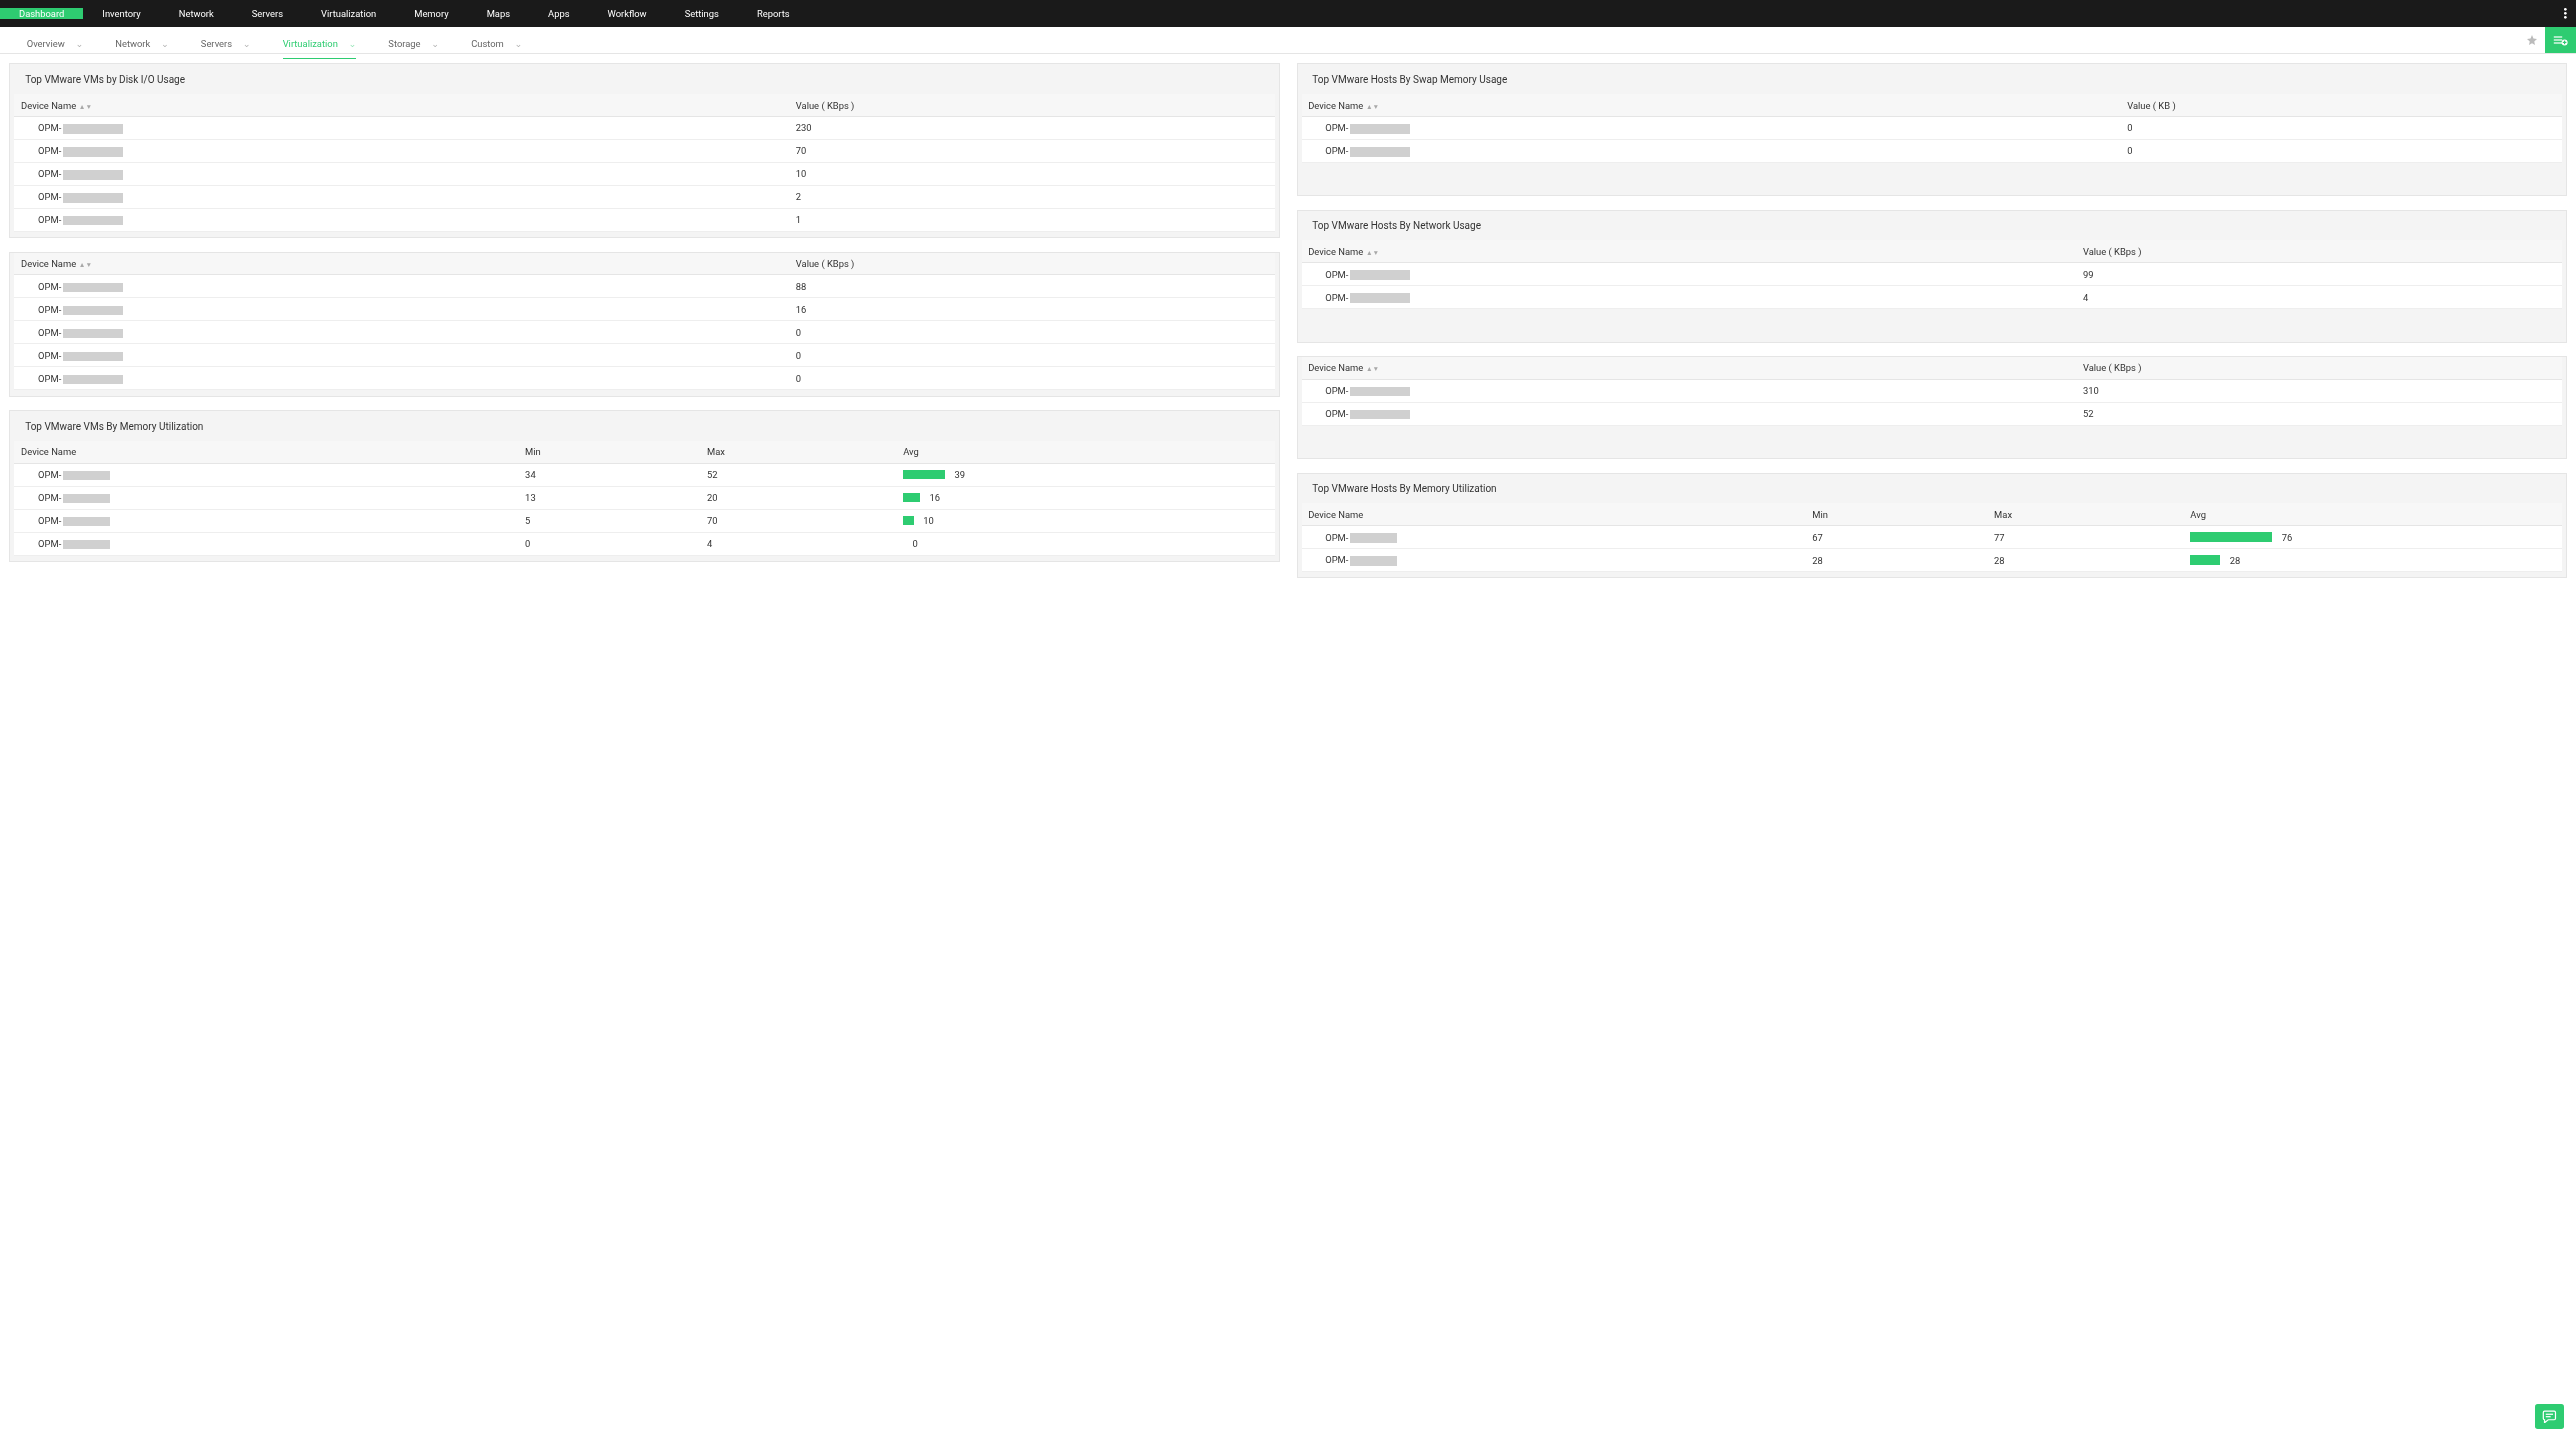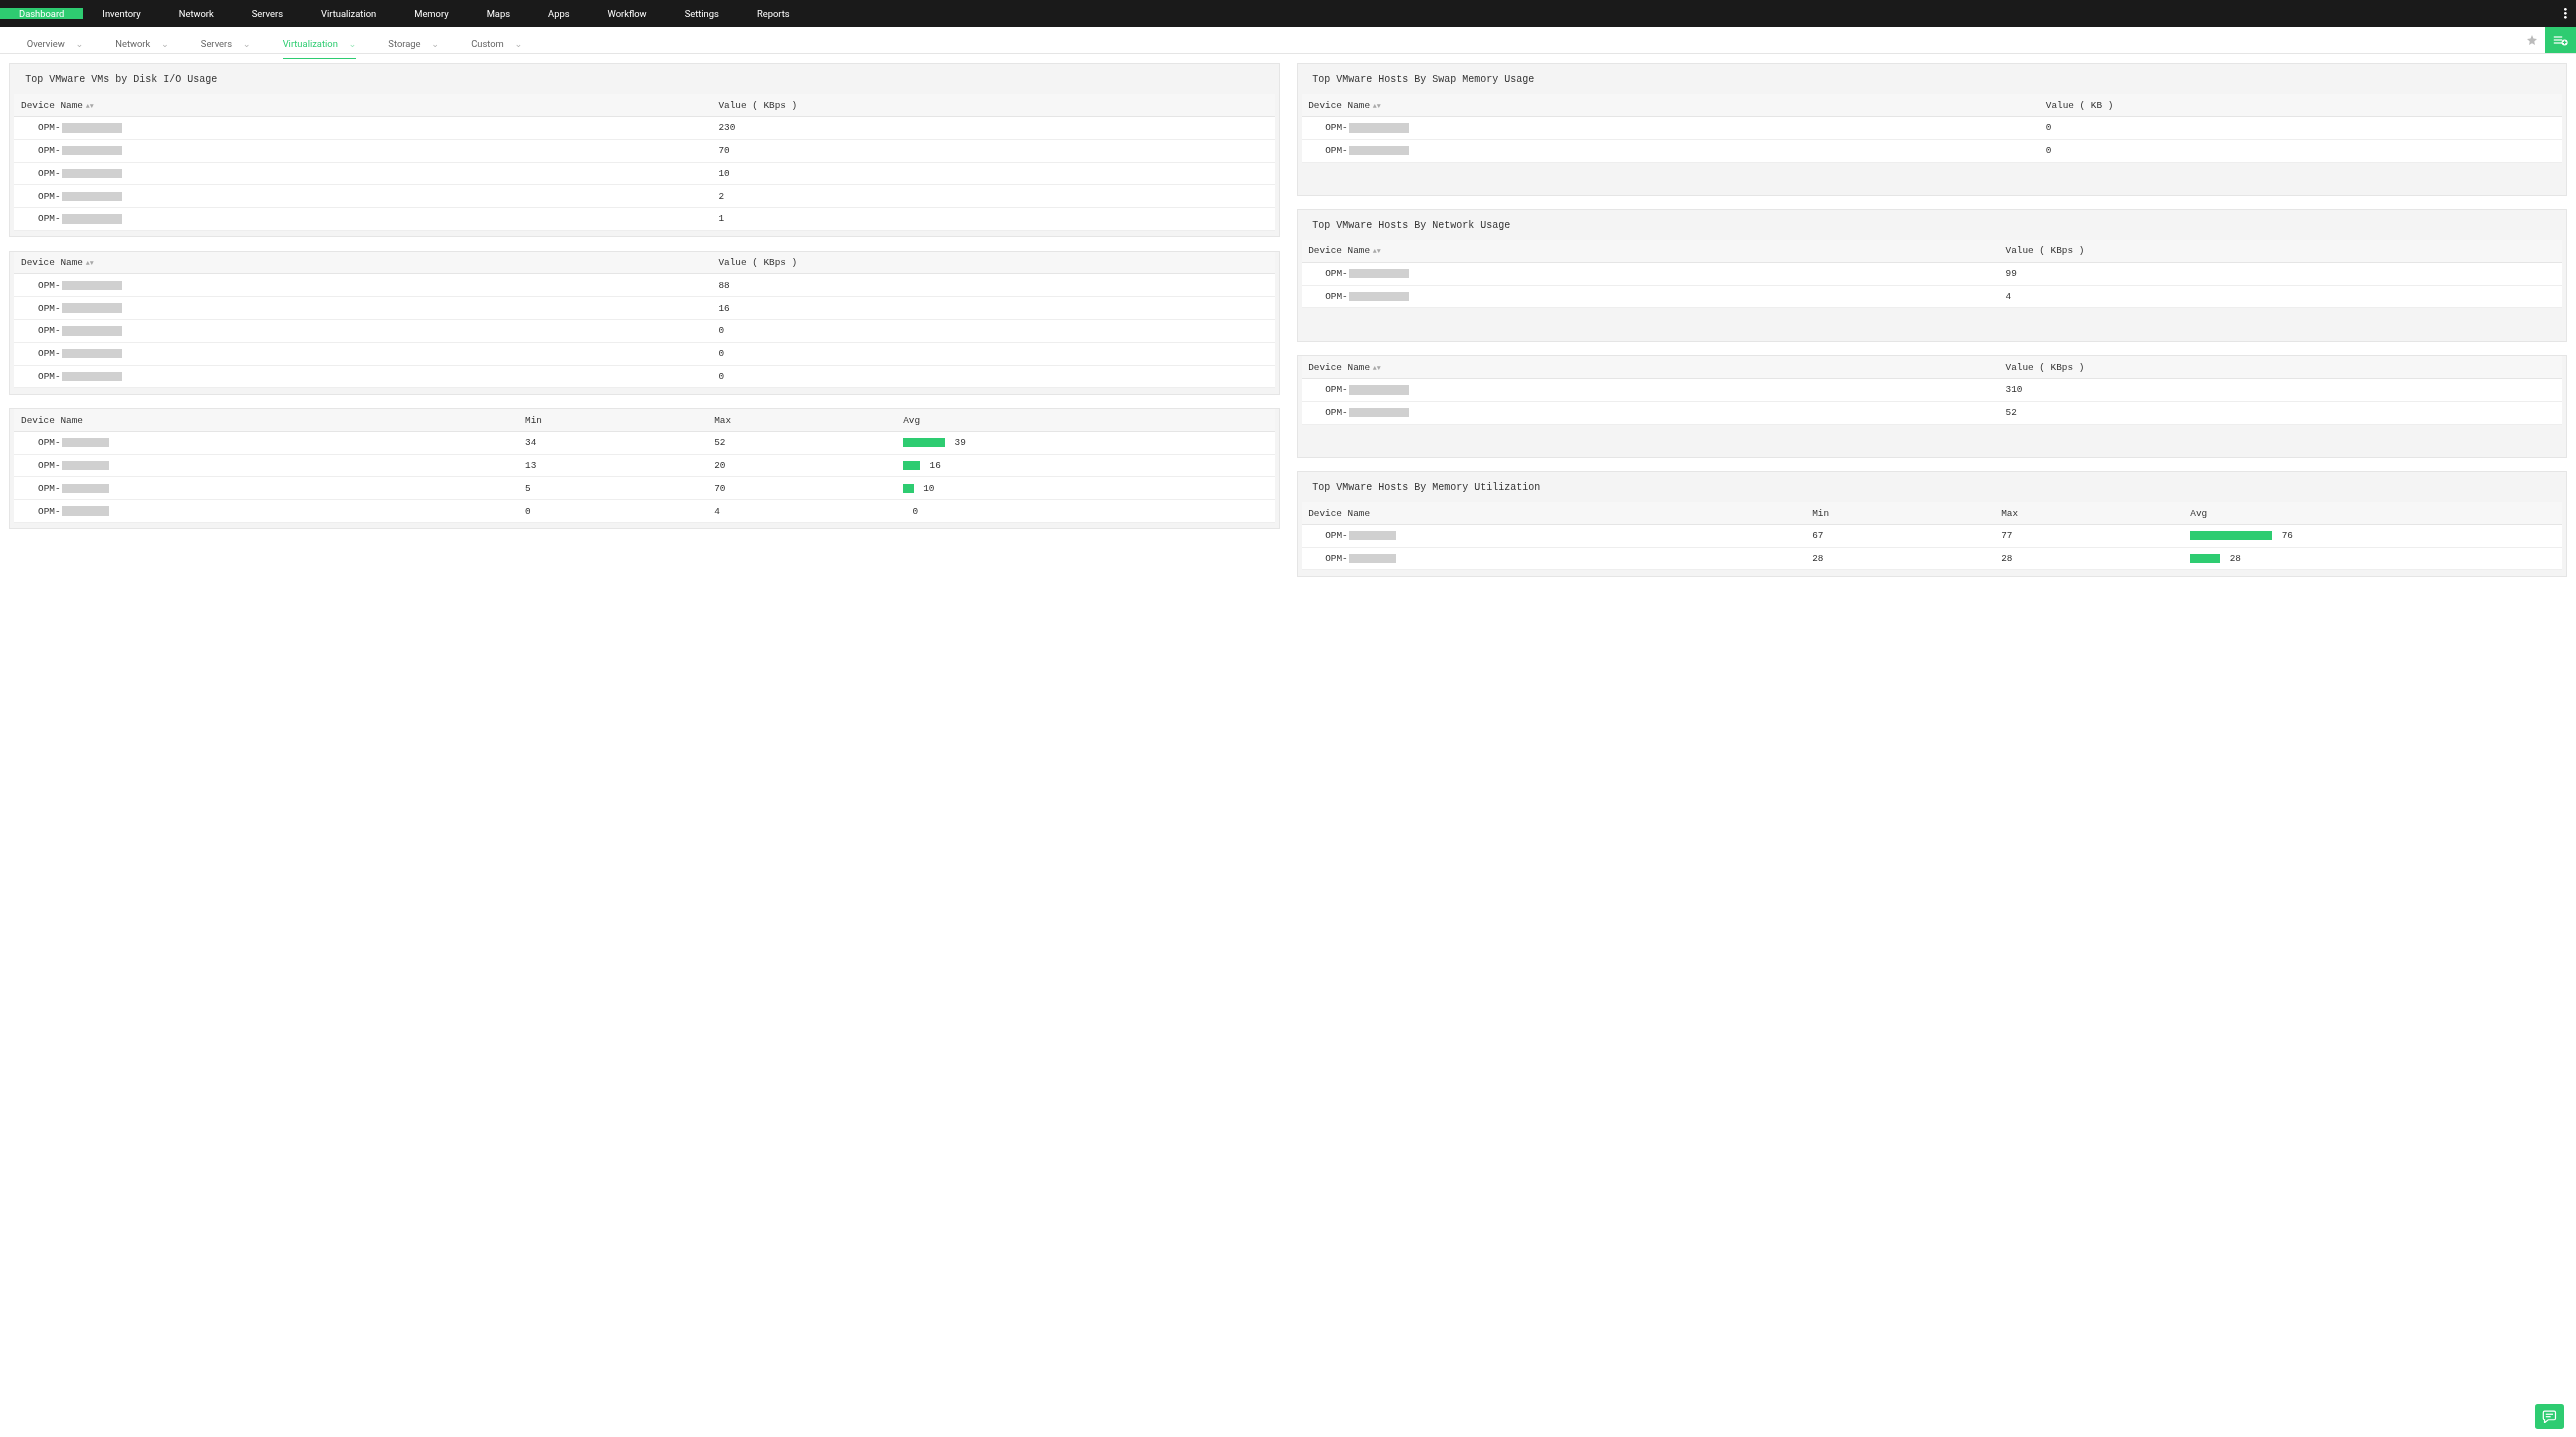--- a/index.html
+++ b/index.html
@@ -20,21 +20,21 @@
   .subnav .tab.active { color: #2ecc71; }
   .subnav .tab.active::after { content:""; position:absolute; left: 16px; right: 16px; bottom: 0; height: 1.3px; background: #2ecc71; }
   .subnav .tab .chev { margin-left: 10.7px; opacity: 0.5; }
   .subnav .spacer { flex: 1; }
   .subnav .star { width: 27px; display:flex; align-items:center; justify-content:center; cursor:pointer; }
   .subnav .addbtn { width: 31px; background: #2ecc71; display:flex; align-items:center; justify-content:center; cursor:pointer; }
   .subnav .star svg { fill:#bbb; }
   .subnav .addbtn svg { fill:#fff; }
 
   
-  .cols { display: flex; gap: 17px; padding: 9.4px; font-family: Liberation Mono, monospace; }
+  .cols { display: flex; gap: 17px; padding: 9.4px; }
   .col { flex: 1; display: flex; flex-direction: column; gap: 13.4px; }
 
   .widget { background: #f4f4f4; border: 0.7px solid #e5e5e5; }
   .widget .wtitle { padding: 9.4px 14.8px; font-size: 10px; color: #333; }
 
   table { width: calc(100% - 8px); margin: 0 4px 5.4px 4px; border-collapse: collapse; background: #fff; }
   table th { text-align: left; font-weight: 400; color: #333; background: #f7f7f7; padding: 5.4px 6.7px; border-bottom: 0.7px solid #e5e5e5; font-size: 9.4px; }
   table th .sort { opacity: 0.4; font-size: 6.7px; margin-left: 2.7px; }
   table td { padding: 5.4px 6.7px; border-bottom: 0.7px solid #eee; color: #333; font-size: 9.4px; vertical-align: middle; }
   table td a { color: #333; text-decoration: none; margin-left: 17px; }
@@ -180,20 +180,21 @@
             </tr>
             <tr>
               <td><a>OPM-</a><span class="mask"></span></td>
               <td>0</td>
             </tr>
           </tbody>
       </table>
     </div>
 
     <div class="widget">
+      <div class="wtitle">Top VMware VMs By Memory Utilization</div>
       <table>
         <thead>
             <tr>
           <th style="width:40%">Device Name</th>
           <th>Min</th>
           <th>Max</th>
           <th style="width:30%">Avg</th>
         </tr>
           </thead>
         <tbody id="vm_mem_body">

